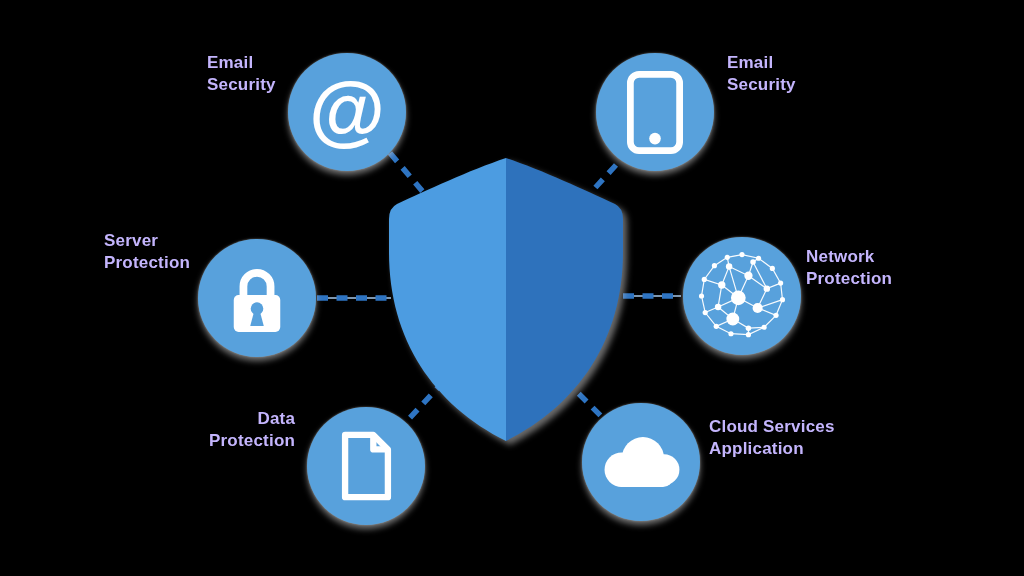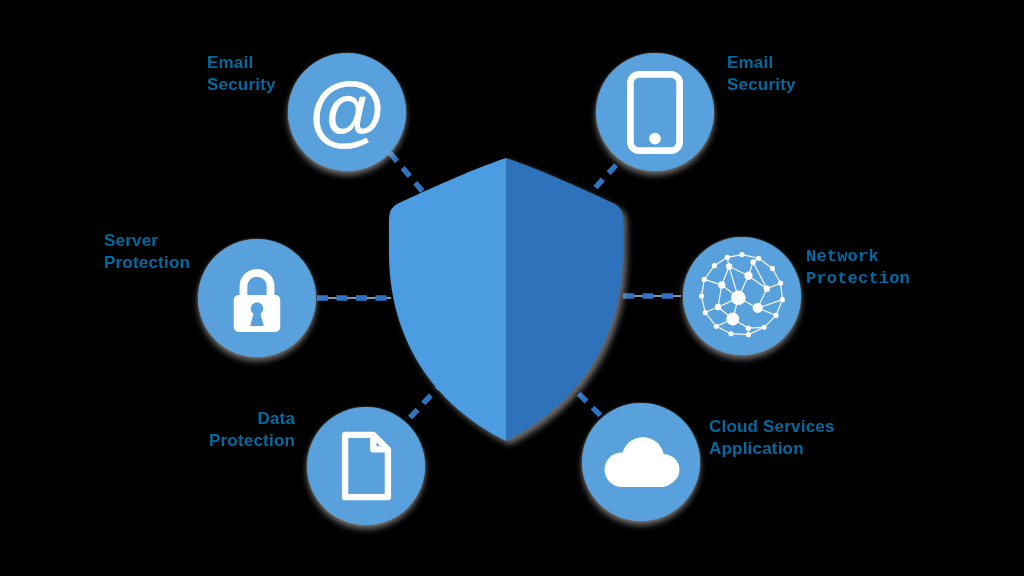--- a/index.html
+++ b/index.html
@@ -24,28 +24,28 @@
   #node-network{left:683px;top:237px;}
   #node-data{left:307px;top:407px;}
   #node-cloud{left:582px;top:403px;}
 
   .at-glyph{
     color:#fff;font-size:78px;font-weight:bold;line-height:1;
     transform:translateY(-2px);
   }
 
   .label{
-    position:absolute;color:#0369a1;font-size:17px;font-weight:bold;
+    position:absolute;color:#c4b5fd;font-size:17px;font-weight:bold;
     line-height:22px;letter-spacing:.2px;white-space:nowrap;
   }
   .label span{display:block;}
   #label-email{left:207px;top:52px;}
   #label-mobile{left:727px;top:52px;}
   #label-server{left:104px;top:230px;}
-  #label-network{left:806px;top:246px;font-family:Liberation Mono, monospace;}
+  #label-network{left:806px;top:246px;}
   #label-data{left:209px;top:408px;text-align:right;}
   #label-cloud{left:709px;top:416px;}
 
   .shield{filter:drop-shadow(4px 4px 3px rgba(195,195,195,.55));}
 </style>
 </head>
 <body>
 
 <div class="stage">
 

